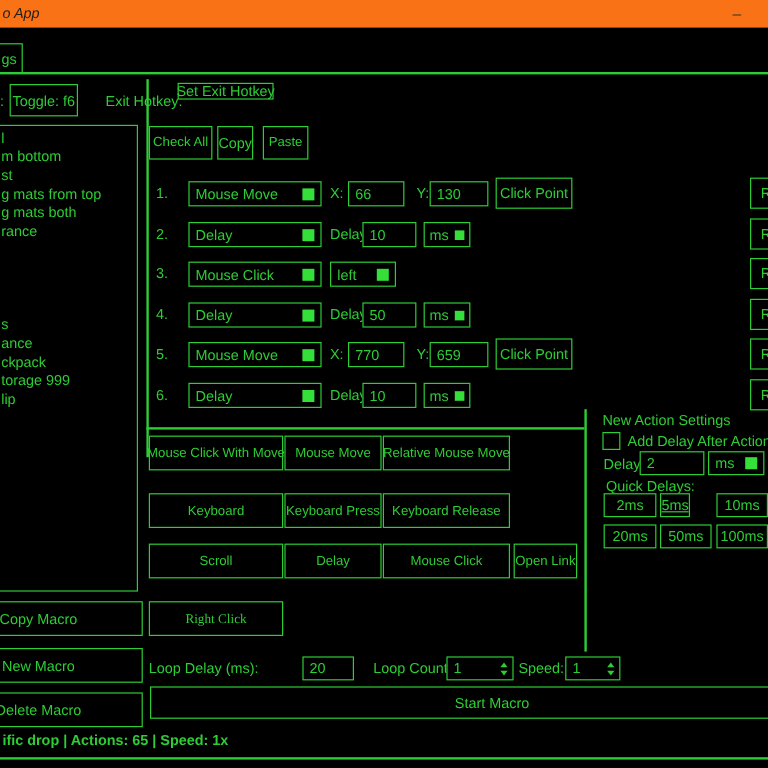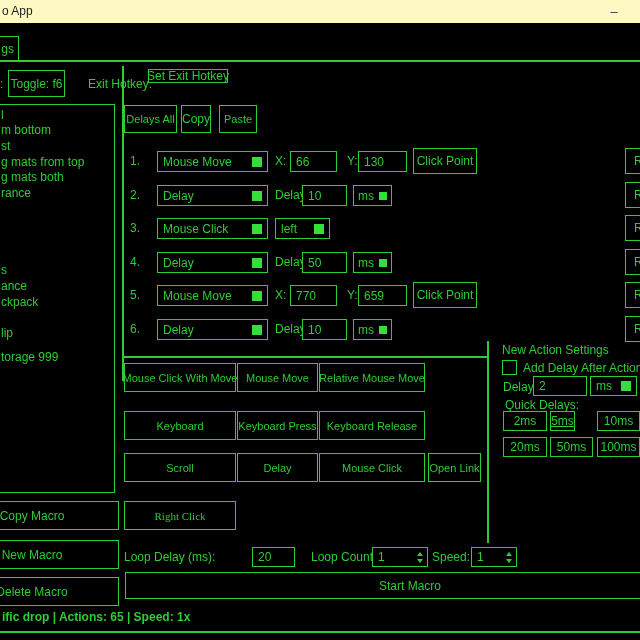--- a/index.html
+++ b/index.html
@@ -9,21 +9,21 @@
   .abs{position:absolute;box-sizing:border-box;}
   .lbl{color:var(--g);font-size:12px;white-space:nowrap;}
   .btn{border:1.5px solid var(--g);color:var(--g);background:var(--bg);font-size:12px;
        display:flex;align-items:center;justify-content:center;white-space:nowrap;}
   .box{border:1.5px solid var(--g);color:var(--g);background:var(--bg);font-size:12px;
        display:flex;align-items:center;padding-left:5px;white-space:nowrap;}
   .dd{border:1.5px solid var(--g);color:var(--g);background:var(--bg);font-size:12px;
       display:flex;align-items:center;justify-content:space-between;padding:0 5px;white-space:nowrap;}
   .sq{width:10px;height:10px;background:var(--gsq);flex:0 0 auto;}
   .line{background:var(--g);}
-  .titlebar{background:#fef9c3;color:#1f1f1f;}
+  .titlebar{background:#f97316;color:#1f1f1f;font-style:italic;}
   .spin{border:1.5px solid var(--g);color:var(--g);background:var(--bg);font-size:12px;
         display:flex;align-items:center;justify-content:space-between;padding:0 4px 0 5px;}
   .arrows{display:flex;flex-direction:column;justify-content:center;gap:3px;height:100%;}
   .tri-up{width:0;height:0;border-left:3px solid transparent;border-right:3px solid transparent;
           border-bottom:4px solid var(--g);}
   .tri-dn{width:0;height:0;border-left:3px solid transparent;border-right:3px solid transparent;
           border-top:4px solid var(--g);}
   .chk{border:1.5px solid var(--g);background:var(--bg);}
   .status{color:var(--g);font-size:12px;font-weight:600;white-space:nowrap;}
 </style>
@@ -56,38 +56,38 @@
 <div class="abs lbl" style="left:1px;top:155px;">g mats from top</div>
 <div class="abs lbl" style="left:1px;top:170px;">g mats both</div>
 <div class="abs lbl" style="left:1px;top:186px;">rance</div>
 <div class="abs lbl" style="left:1px;top:202px;"></div>
 <div class="abs lbl" style="left:1px;top:218px;"></div>
 <div class="abs lbl" style="left:1px;top:233px;"></div>
 <div class="abs lbl" style="left:1px;top:249px;"></div>
 <div class="abs lbl" style="left:1px;top:263px;">s</div>
 <div class="abs lbl" style="left:1px;top:279px;">ance</div>
 <div class="abs lbl" style="left:1px;top:295px;">ckpack</div>
-<div class="abs lbl" style="left:1px;top:310px;margin-top:40px;">torage 999</div>
+<div class="abs lbl" style="left:1px;top:310px;">torage 999</div>
 <div class="abs lbl" style="left:1px;top:326px;">lip</div>
 
 <div class="abs btn" style="left:-55px;top:501px;width:174px;height:29px;">
   <span>Copy Macro</span>
 </div>
 <div class="abs btn" style="left:-55px;top:540px;width:174px;height:29px;">
   <span>New Macro</span>
 </div>
 <div class="abs btn" style="left:-55px;top:577px;width:174px;height:29px;">
   <span>Delete Macro</span>
 </div>
 
 <div class="abs line" style="left:122px;top:66px;width:1.5px;height:315px;"></div>
 <div class="abs line" style="left:122px;top:356px;width:365px;height:1.5px;"></div>
 
 <div class="abs btn" style="left:124px;top:105px;width:53px;height:28px;font-size:11px;">
-  <span>Delays All</span>
+  <span>Check All</span>
 </div>
 <div class="abs btn" style="left:181px;top:105px;width:30px;height:28px;font-size:12px;">
   <span>Copy</span>
 </div>
 <div class="abs btn" style="left:219px;top:105px;width:38px;height:28px;font-size:11px;">
   <span>Paste</span>
 </div>
 
 <div>
   <span class="abs lbl" style="left:130px;top:154px;">1.</span>

